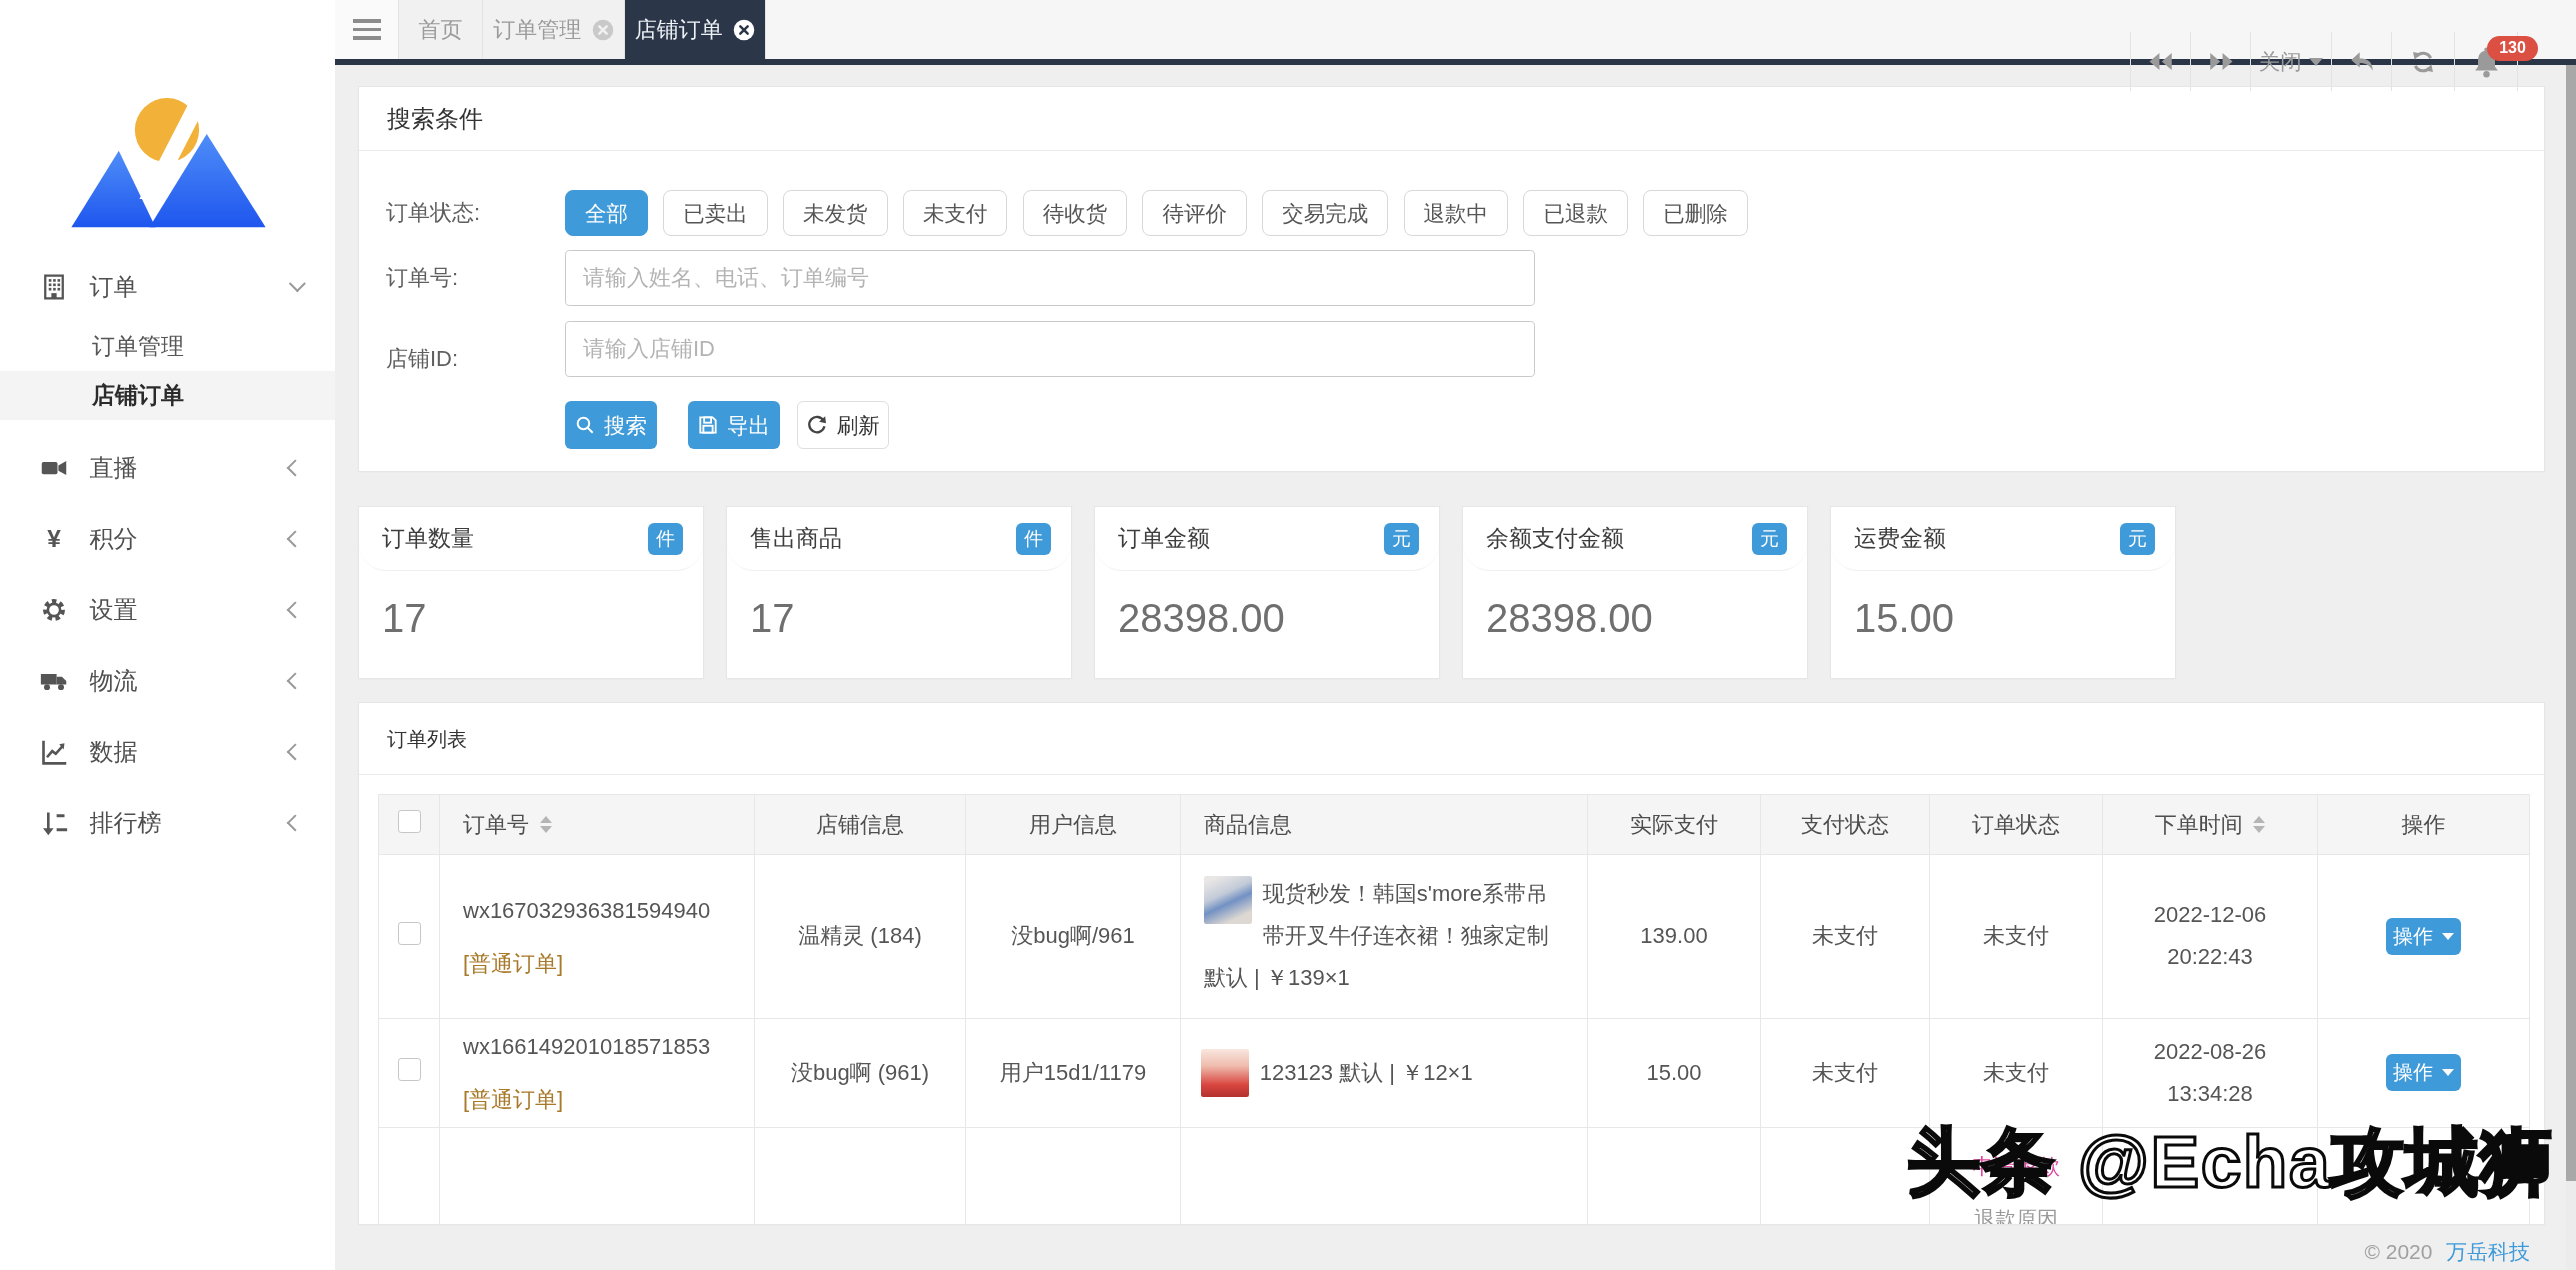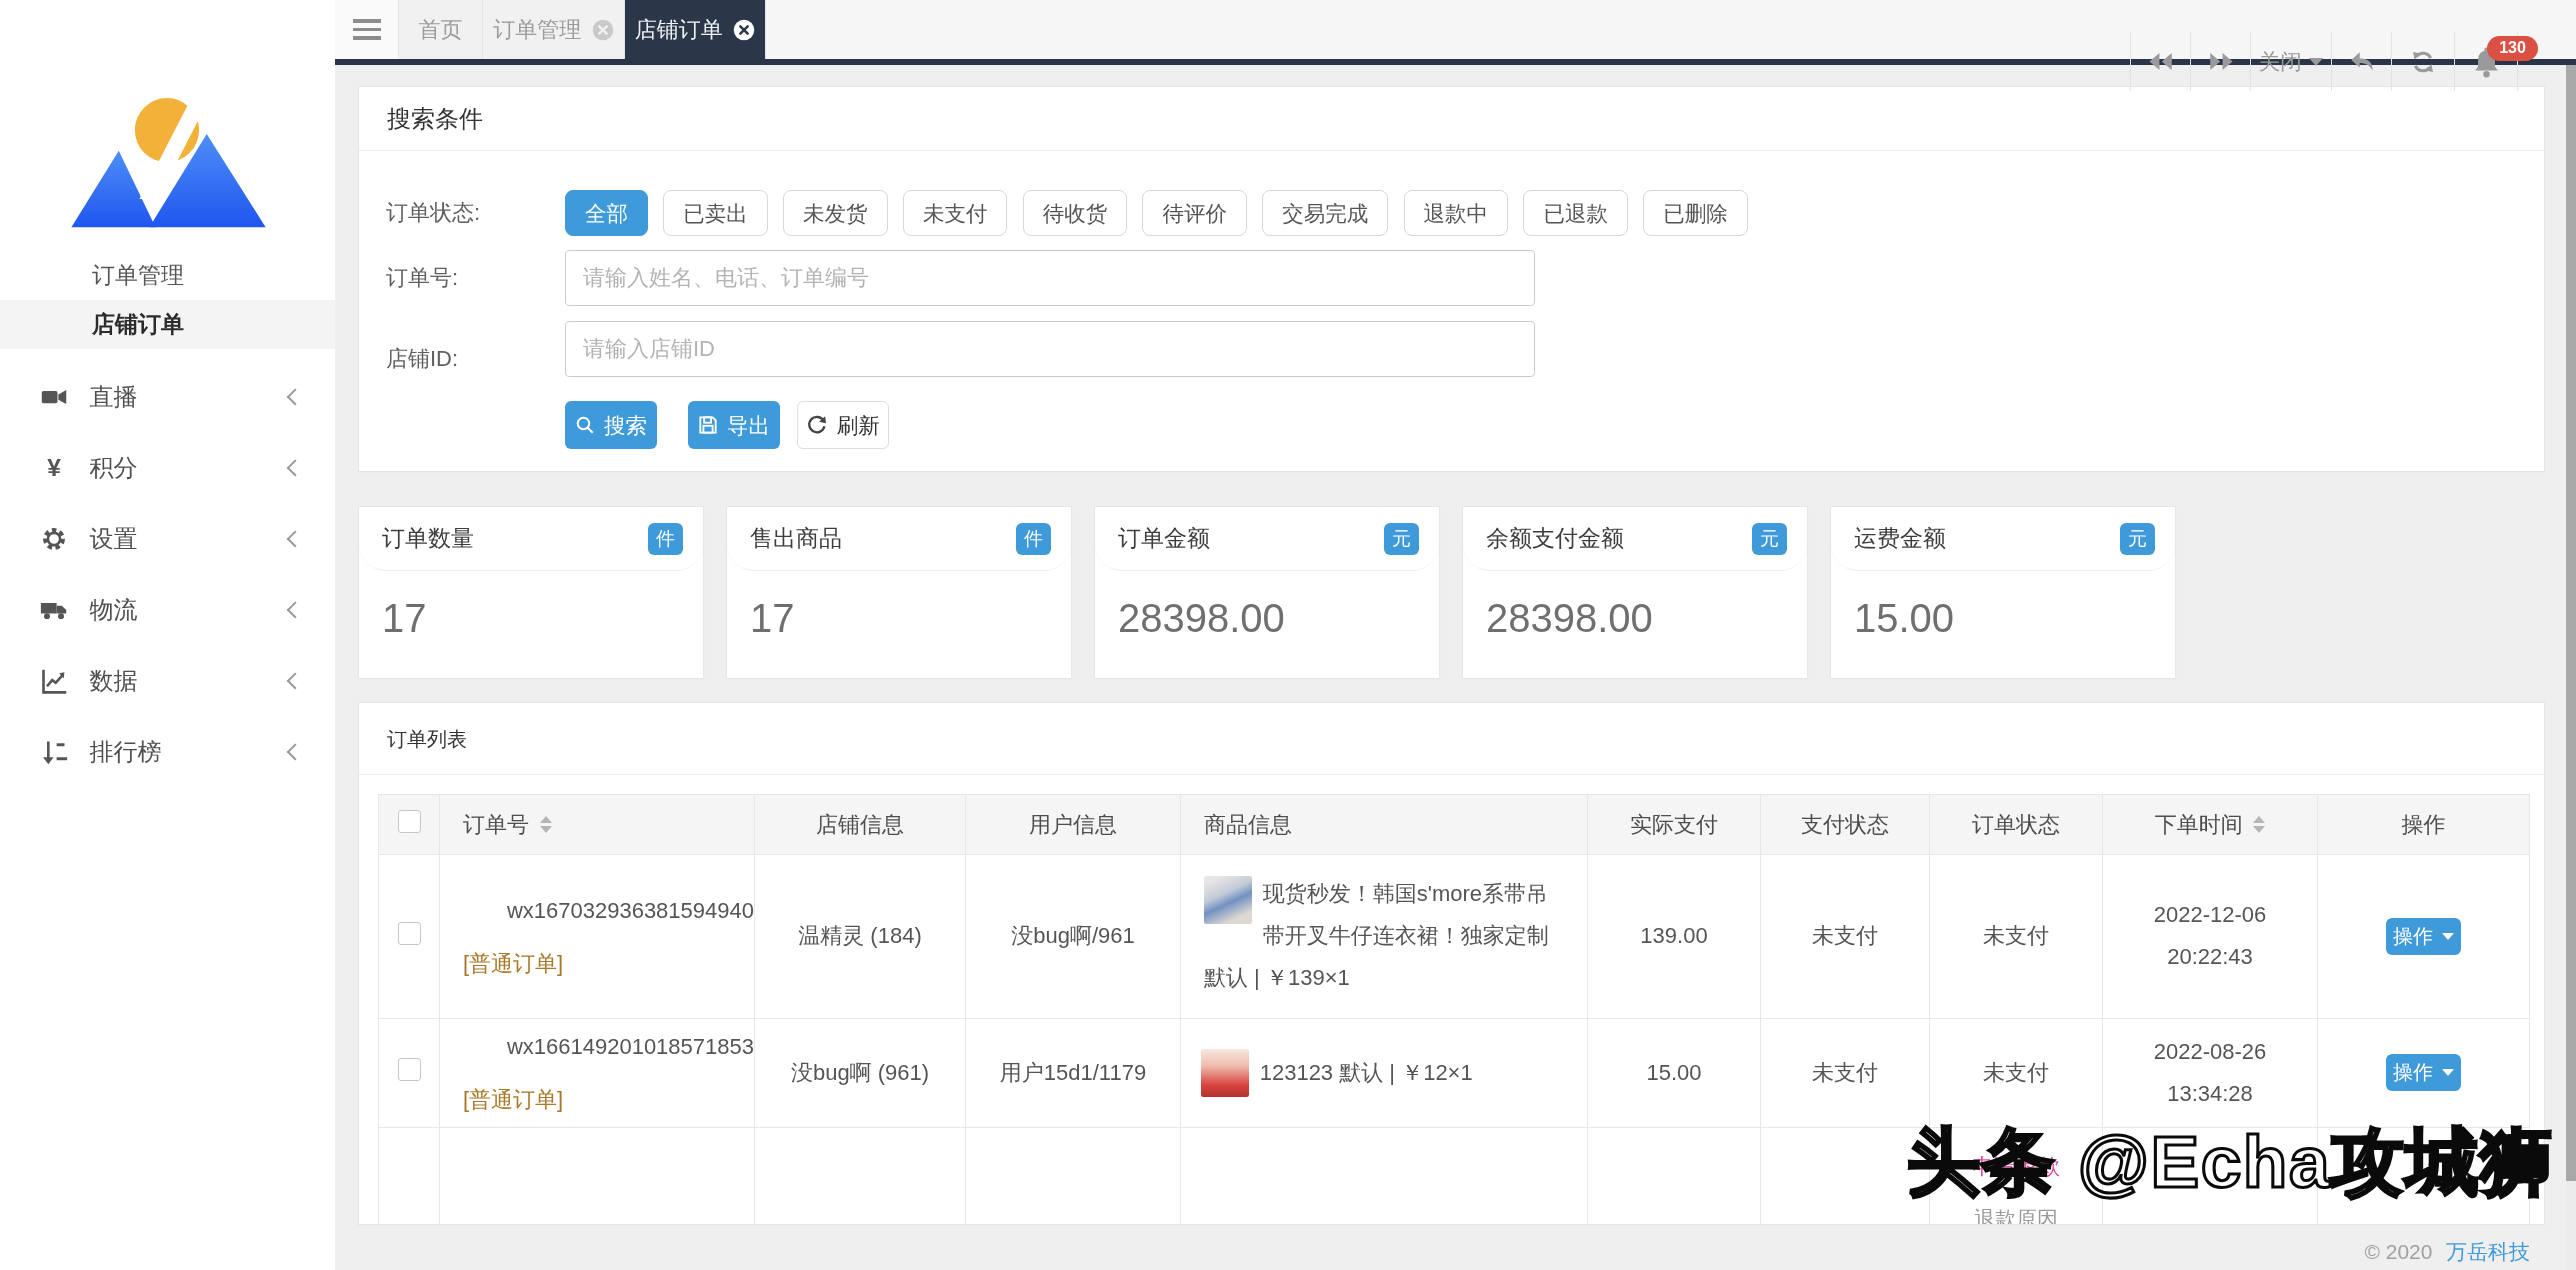--- a/index.html
+++ b/index.html
@@ -74,21 +74,21 @@
   th { height:60px; background:#f5f5f5; font-size:22px; color:#4e4e4e; font-weight:normal; border:0.8px solid #e7e7e7; text-align:center; }
   td { border:0.8px solid #e7e7e7; font-size:22px; color:#555; text-align:center; vertical-align:middle; }
   th.ta-l, td.ta-l { text-align:left; padding-left:23px; }
   .th-flex { display:flex; align-items:center; justify-content:center; gap:10.7px; }
   .th-flex.left { justify-content:flex-start; }
   .sorters { display:inline-flex; flex-direction:column; gap:3.8px; }
   .s-up { width:0;height:0;border-left:6.1px solid transparent;border-right:6.1px solid transparent;border-bottom:7.7px solid #b5b5b5; }
   .s-dn { width:0;height:0;border-left:6.1px solid transparent;border-right:6.1px solid transparent;border-top:7.7px solid #b5b5b5; }
   .tr-1 { height:151px; } .tr-2 { height:109px; } .tr-3 { height:161px; }
   .cbx { width:23px; height:23px; border:1.5px solid #c6c6c6; border-radius:3.1px; background:#fff; display:inline-block; cursor:pointer; }
-  .order-no { line-height:34px;text-align:right; }
+  .order-no { line-height:34px; }
   .order-type { margin-top:20px; color:#a9792a; line-height:31px; }
   .prod-cell { padding:18.4px 20px; line-height:42px; }
   .p-img { width:48px; height:48px; border-radius:2.3px; float:left; margin:3.1px 10.7px 4.6px 0; }
   .img-dress { background:linear-gradient(155deg,#e9e7e5 10%,#c3cbd8 38%,#7291c3 55%,#ddd8d2 82%); }
   .img-red { background:linear-gradient(180deg,#f8e7df 0%,#efbcae 35%,#d8453f 75%,#b3322e 100%); }
   .prod-inline { display:flex; align-items:center; gap:10.7px; text-align:left; padding:0 20px; }
   .prod-inline .p-img { float:none; margin:0; flex:none; }
   .time-cell div { line-height:42px; }
   .op-btn { display:inline-flex; align-items:center; justify-content:center; gap:9.2px; width:75px; height:37px; border-radius:6.1px; background:#3e9ad8; color:#fff; font-size:20px; cursor:pointer; border:none; font-family:inherit; }
   .caret-wh { width:0;height:0;border-left:6.1px solid transparent;border-right:6.1px solid transparent;border-top:7.7px solid #fff; }
@@ -122,20 +122,39 @@
         <circle cx="150" cy="82" r="52" fill="#ffffff"></circle>
         <circle cx="128" cy="42" r="42" fill="#f2b138"></circle>
         <polygon points="163,-6 187,-6 116,132 92,132" fill="#ffffff"></polygon>
         <polygon points="180,47 105,169 257,169" fill="url(#mg)"></polygon>
       </svg>
     </div>
 
 
     <div class="side-nav">
       <div class="nav-group">
+        <div class="nav-item">
+          <svg class="nav-ico" viewBox="0 0 32 32">
+            <rect x="6" y="3" width="20" height="26" fill="none" stroke="#555" stroke-width="2.6"></rect>
+            <g fill="#555">
+              <rect x="10" y="7" width="3" height="3"></rect>
+                <rect x="15" y="7" width="3" height="3"></rect>
+                <rect x="20" y="7" width="3" height="3"></rect>
+              <rect x="10" y="12" width="3" height="3"></rect>
+                <rect x="15" y="12" width="3" height="3"></rect>
+                <rect x="20" y="12" width="3" height="3"></rect>
+              <rect x="10" y="17" width="3" height="3"></rect>
+                <rect x="15" y="17" width="3" height="3"></rect>
+                <rect x="20" y="17" width="3" height="3"></rect>
+              <rect x="13" y="23" width="6" height="6"></rect>
+            </g>
+          </svg>
+          <span class="nav-label">订单</span>
+          <span class="chev chev-down"></span>
+        </div>
         <div class="nav-sub-item">订单管理</div>
         <div class="nav-sub-item active">店铺订单</div>
       </div>
 
       <div class="nav-item">
         <svg class="nav-ico" viewBox="0 0 32 32">
           <rect x="2" y="9" width="18" height="14" rx="2" fill="#555"></rect>
           <polygon points="21,13 30,8 30,24 21,19" fill="#555"></polygon>
         </svg>
         <span class="nav-label">直播</span>

